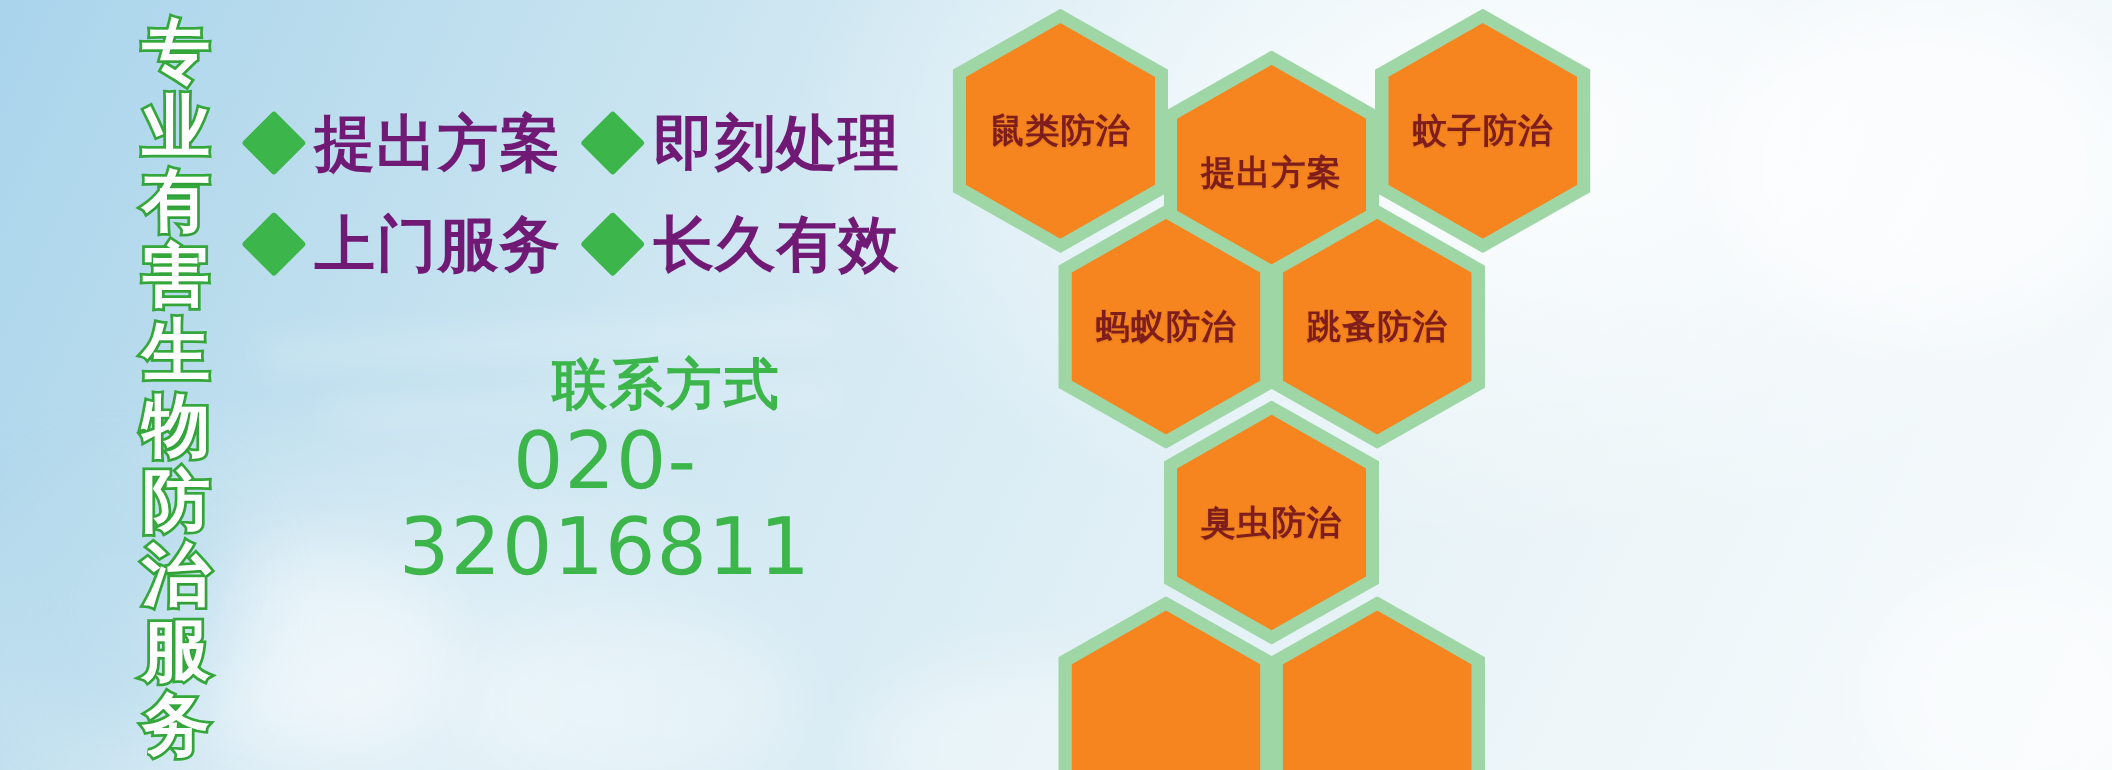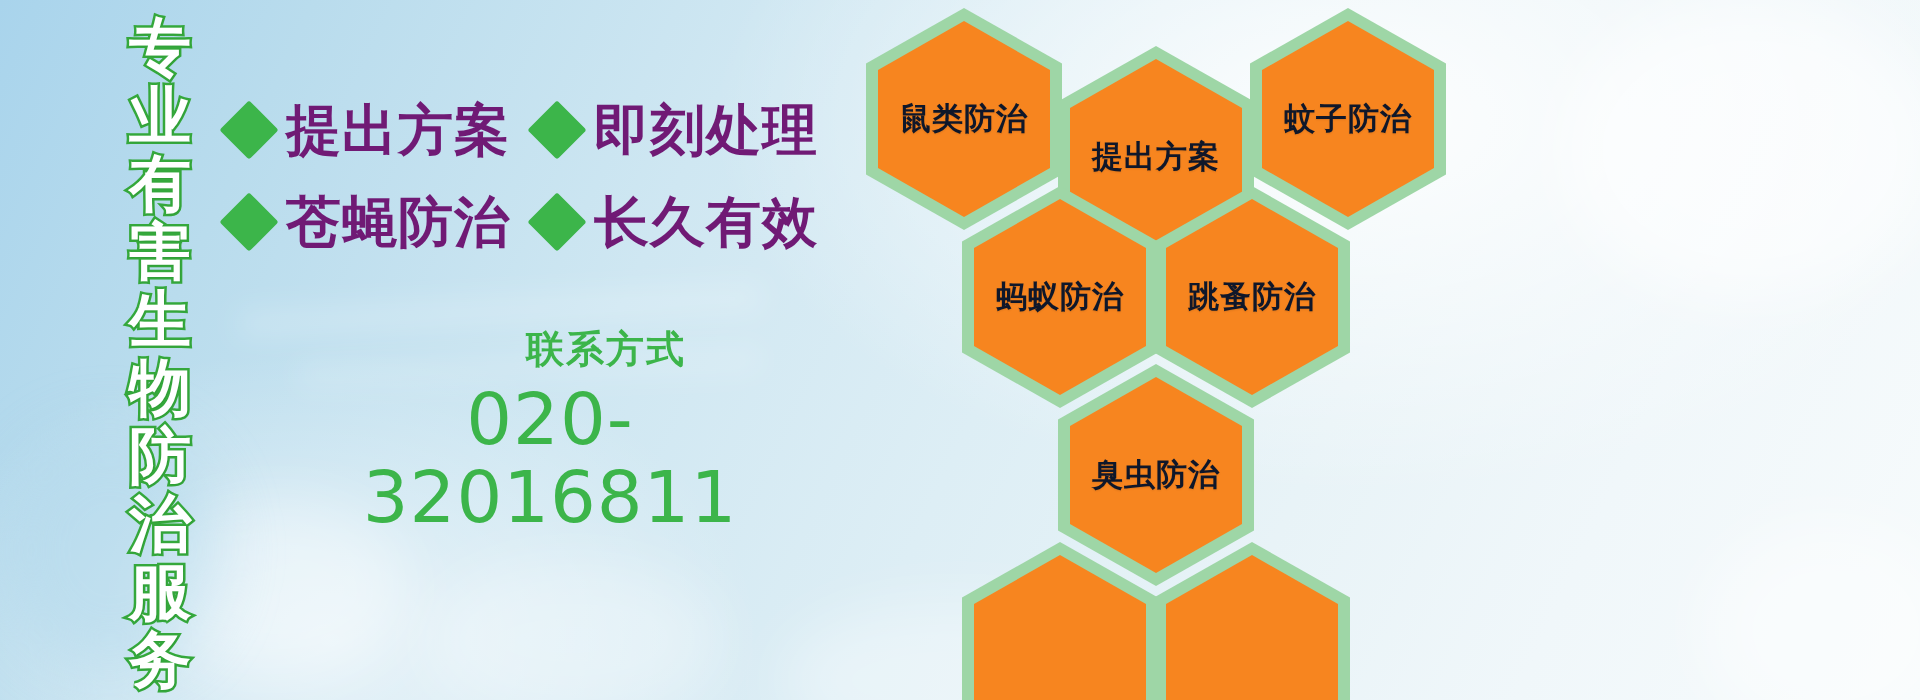--- a/index.html
+++ b/index.html
@@ -56,21 +56,21 @@
   }
   .flabel {
     font-size:55px; line-height:60px; font-weight:700;
     color:#701a75; white-space:nowrap;
     letter-spacing:1px;
   }
 
   
   .contact { position:absolute; left:300px; top:318px; width:500px; text-align:center; }
   .contact .c-title {
-    font-size:38px; line-height:62px; font-weight:700; color:#3cb54a;
+    font-size:50px; line-height:62px; font-weight:700; color:#3cb54a;
     letter-spacing:2px; margin-left:112px;
   }
   .contact .c-phone {
     font-size:72px; line-height:78px; font-weight:400; color:#3cb54a;
     letter-spacing:1px; font-family:"DejaVu Sans",sans-serif;
   }
 
   
   .honeycomb { position:absolute; left:858px; top:0px; width:600px; height:700px; }
   .hex {
@@ -80,21 +80,21 @@
     background:#9ed6a6;
     display:flex; align-items:center; justify-content:center;
   }
   .hex .inner {
     width:172px; height:196px;
     clip-path:polygon(50% 0%, 100% 25%, 100% 75%, 50% 100%, 0% 75%, 0% 25%);
     background:#f7851f;
     display:flex; align-items:center; justify-content:center;
   }
   .hex .htxt {
-    font-size:31px; line-height:34px; font-weight:700; color:#0f172a;
+    font-size:31px; line-height:34px; font-weight:700; color:#7f1d1d;
     letter-spacing:1px; white-space:nowrap;
     text-shadow:0 1px 2px rgba(0,0,0,0.10);
   }
   
   .hex.r1c1 { left:8px;   top:8px; }
   .hex.r1c2 { left:200px; top:46px; }
   .hex.r1c3 { left:392px; top:8px; }
   
   .hex.r2c1 { left:104px; top:186px; }
   .hex.r2c2 { left:296px; top:186px; }
@@ -140,21 +140,21 @@
       <span class="flabel">提出方案</span>
     </div>
     <div class="fitem">
       <span class="diamond"></span>
       <span class="flabel">即刻处理</span>
     </div>
   </div>
   <div class="frow">
     <div class="fitem">
       <span class="diamond"></span>
-      <span class="flabel">苍蝇防治</span>
+      <span class="flabel">上门服务</span>
     </div>
     <div class="fitem">
       <span class="diamond"></span>
       <span class="flabel">长久有效</span>
     </div>
   </div>
 </div>
 
 <div class="contact">
   <div class="c-title">联系方式</div>

